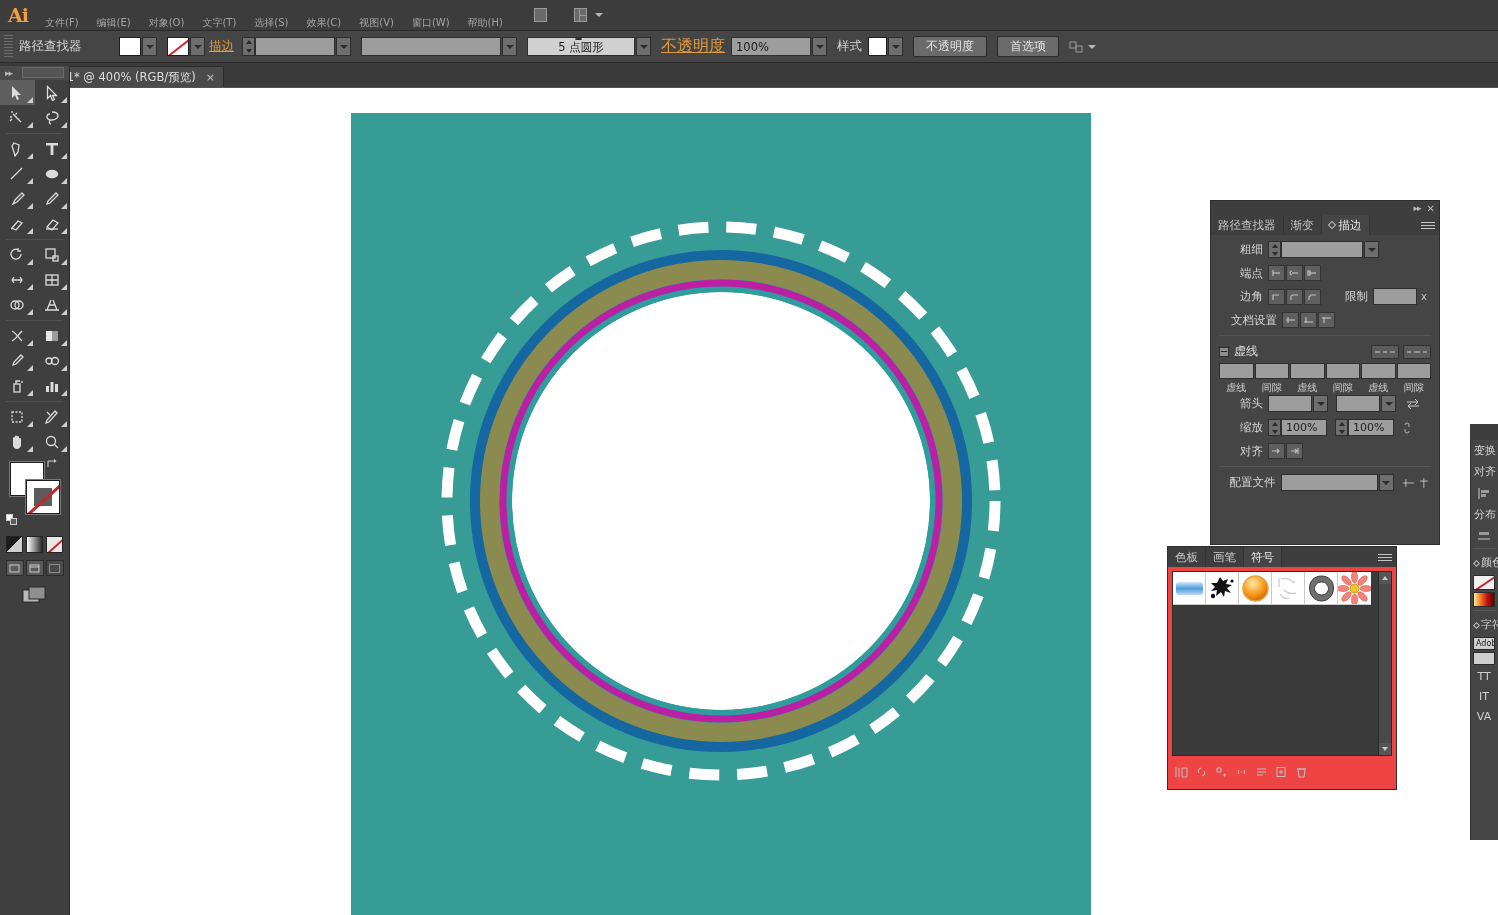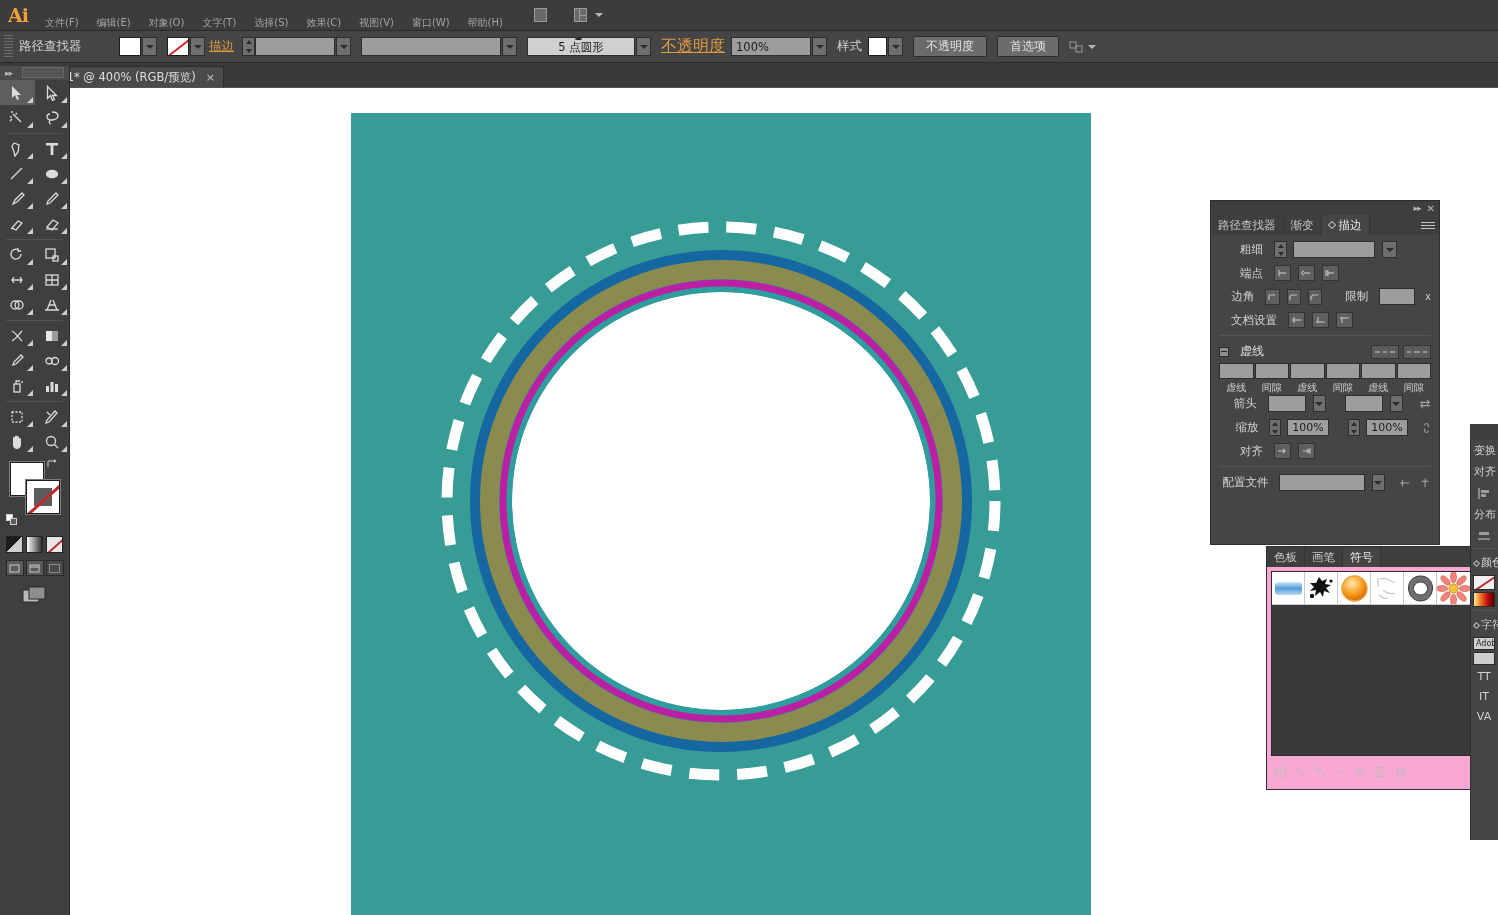--- a/index.html
+++ b/index.html
@@ -162,38 +162,38 @@
   .panel-titlebar{height:14px;background:#3e3e3e;display:flex;align-items:center;justify-content:flex-end;padding-right:4px;gap:6px;}
   .tb-dbl{color:#b9b9b9;font-size:9px;letter-spacing:-1px;cursor:pointer;}
   .tb-x{color:#b9b9b9;font-size:10px;cursor:pointer;}
   .panel-tabs{height:20px;background:#3e3e3e;display:flex;align-items:stretch;position:relative;}
   .ptab{padding:0 7px;display:flex;align-items:center;font-size:11.5px;color:#c8c8c8;border-right:1px solid #333;}
   .ptab.active{background:#454545;color:#eaeaea;}
   .ptab .diamond{display:inline-block;width:6px;height:6px;border:1px solid #bdbdbd;transform:rotate(45deg);margin-right:4px;}
   .panel-menu{position:absolute;right:4px;top:4px;width:14px;height:12px;display:flex;flex-direction:column;justify-content:center;gap:2px;}
   .panel-menu i{display:block;height:1px;background:#c6c6c6;}
   .panel-body{padding:6px 8px;}
-  .row{display:flex;align-items:center;margin-bottom:7px;gap:6px;}
+  .row{display:flex;align-items:center;margin-bottom:7px;}
   .rlabel{font-size:11.5px;color:#d4d4d4;text-align:right;margin-right:5px;}
   .rlabel.w44{width:44px;} .rlabel.w58{width:58px;} .rlabel.w34{width:34px;}
   .ibtn{width:17px;height:16px;background:#5f5f5f;border:1px solid #333;display:flex;align-items:center;justify-content:center;margin-right:1px;}
   .ibtn svg{width:11px;height:10px;stroke:#bdbdbd;fill:none;stroke-width:1.2;}
   .small-field{height:17px;background:#9d9d9d;border:1px solid #2e2e2e;}
   .seg-sep{height:1px;background:#555;margin:4px 0 7px;}
   .dash-check{width:10px;height:10px;background:#8f8f8f;border:1px solid #2b2b2b;display:flex;align-items:center;justify-content:center;margin-right:5px;}
   .dash-check i{display:block;width:6px;height:1px;background:#222;}
   .dash-fields{display:flex;gap:1px;margin-top:2px;}
   .dash-col{width:35px;}
   .dash-col .f{height:16px;background:#9d9d9d;border:1px solid #2e2e2e;}
   .dash-col .lab{font-size:10px;text-align:center;color:#cfcfcf;margin-top:2px;}
   .dashmode{width:28px;height:14px;background:#5b5b5b;border:1px solid #333;display:flex;align-items:center;justify-content:center;}
   .dashmode svg{width:22px;height:8px;stroke:#c9c9c9;stroke-width:1.2;}
 
   #symbols-panel{
-    position:absolute;left:1266px;top:546px;width:230px;height:244px;background:#f9a8d4;border:1px solid #2e2e2e;
+    position:absolute;left:1167px;top:546px;width:230px;height:244px;background:#ef4444;border:1px solid #2e2e2e;
   }
   #symbol-grid{margin:4px;height:185px;background:#3a3a3a;border:1px solid #2b2b2b;position:relative;}
   .sym-row{display:flex;}
   .sym{width:33px;height:33px;background:#ffffff;border-right:1px solid #c9c9c9;border-bottom:1px solid #c9c9c9;position:relative;overflow:hidden;}
   #sym-scroll{position:absolute;right:0;top:0;bottom:0;width:13px;background:#4a4a4a;border-left:1px solid #2b2b2b;}
   .sb-arrow{height:12px;display:flex;align-items:center;justify-content:center;background:#565656;}
   .sb-arrow::after{content:"";width:0;height:0;border-left:3px solid transparent;border-right:3px solid transparent;}
   .sb-arrow.up::after{border-bottom:4px solid #cacaca;}
   .sb-arrow.dn::after{border-top:4px solid #cacaca;}
   #sym-toolbar{display:flex;align-items:center;gap:5px;padding:4px 6px;height:24px;}

